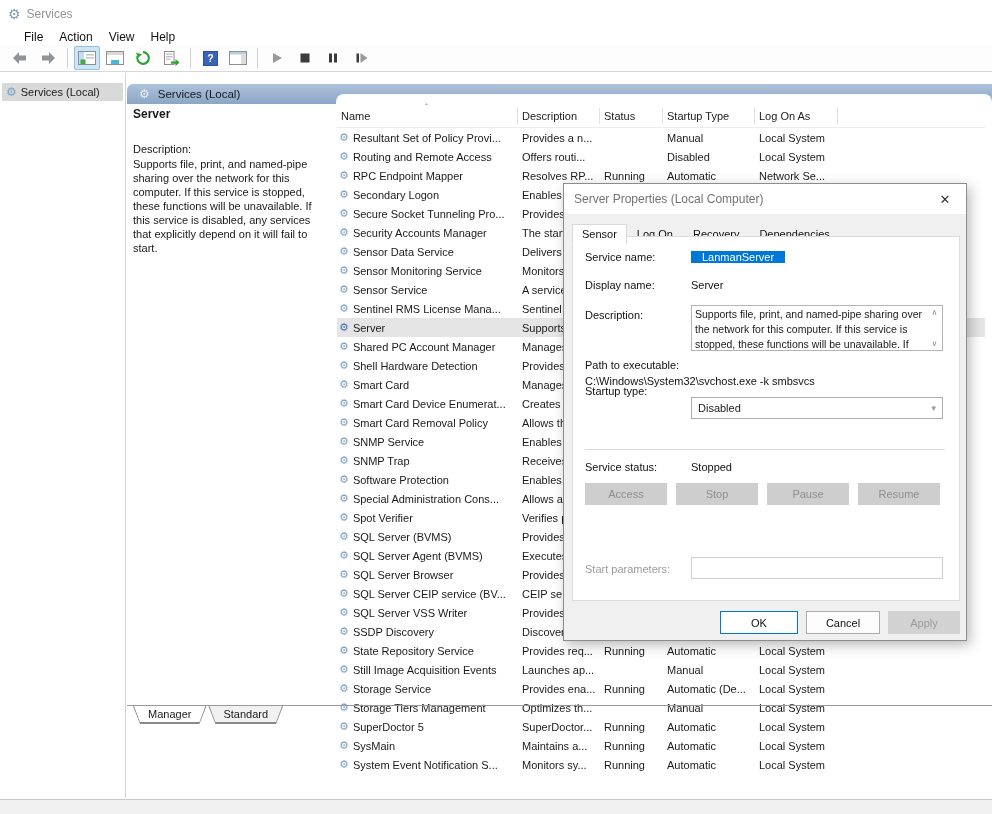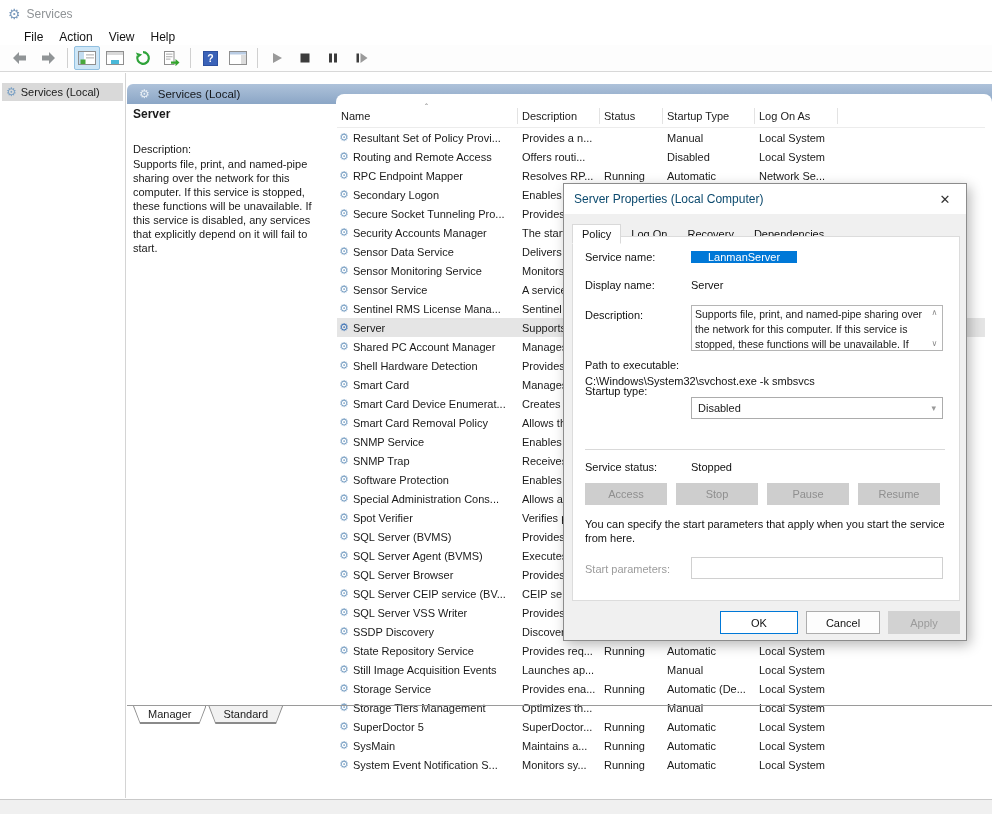--- a/index.html
+++ b/index.html
@@ -54,29 +54,29 @@
   .viewtabs{position:absolute;left:127px;top:705px;width:865px;height:20px;border-top:1px solid #9a9a9a;display:flex;padding-left:6px;}
   .vtab{position:relative;height:17px;margin-right:2px;clip-path:polygon(0 0,100% 0,calc(100% - 7px) 100%,7px 100%);background:#8a8a8a;padding:0 1px 1px 1px;}
   .vtab .in{height:16px;line-height:16px;padding:0 14px;clip-path:polygon(0 0,100% 0,calc(100% - 6px) 100%,6px 100%);background:#fff;font-size:11px;}
   .vtab.inactive .in{background:#f1f1f1;text-align:right;}
 
   .statusbar{position:absolute;left:0;top:799px;width:992px;height:15px;background:#f0f0f0;border-top:1px solid #c9c9c9;box-sizing:border-box;}
 
   
   .dialog{position:absolute;left:563px;top:183px;width:404px;height:458px;background:#f0f0f0;border:1px solid #8c8c8c;box-sizing:border-box;box-shadow:3px 4px 12px rgba(0,0,0,.28);z-index:10;}
   .dlg-titlebar{height:30px;background:#fff;display:flex;align-items:center;justify-content:space-between;padding:0 12px 0 10px;}
-  .dlg-title{font-size:12px;color:#0c4a6e;}
+  .dlg-title{font-size:12px;color:#737373;}
   .dlg-close{font-size:13px;color:#333;width:18px;text-align:center;}
   .dlg-tabs{display:flex;padding:4px 8px 0 8px;position:relative;top:6px;}
   .dtab{padding:3px 9px;font-size:11px;border:1px solid transparent;color:#111;}
   .dtab.active{background:#fff;border-color:#d9d9d9;border-bottom-color:#fff;position:relative;z-index:2;}
   .dlg-page{position:absolute;left:8px;top:52px;width:388px;height:365px;background:#fff;border:1px solid #dcdcdc;box-sizing:border-box;}
   .fld-label{position:absolute;left:12px;color:#111;}
   .fld-value{position:absolute;left:118px;color:#111;}
-  .sel-blue{background:#0078d7;color:#fff;padding:0 17px;}
+  .sel-blue{background:#0078d7;color:#fff;padding:0 11px;}
   .desc-box{position:absolute;left:118px;top:68px;width:252px;height:46px;border:1px solid #b5b5b5;box-sizing:border-box;overflow:hidden;}
   .desc-box .txt{padding:1px 16px 0 3px;line-height:15px;font-size:10.5px;}
   .desc-box .sc{position:absolute;right:1px;top:0;width:13px;height:100%;display:flex;flex-direction:column;justify-content:space-between;align-items:center;color:#8a8a8a;font-size:8px;padding:2px 0;box-sizing:border-box;}
   .combo{position:absolute;left:118px;top:160px;width:252px;height:22px;border:1px solid #acacac;box-sizing:border-box;background:#fff;display:flex;align-items:center;justify-content:space-between;padding:0 6px;}
   .combo .arrow{color:#9a9a9a;font-size:9px;}
   .hsep{position:absolute;left:12px;top:212px;width:360px;border-top:1px solid #d9d9d9;}
   .svc-btnrow{position:absolute;left:12px;top:246px;width:360px;display:flex;gap:9px;}
   .svc-btn{width:82px;height:22px;background:#cecece;color:#8f8f8f;display:flex;align-items:center;justify-content:center;font-size:11px;box-sizing:border-box;}
   .hint{position:absolute;left:12px;top:280px;width:362px;line-height:14px;color:#111;}
   .startparams-label{position:absolute;left:12px;top:326px;color:#9b9b9b;}
@@ -615,21 +615,21 @@
     </div>
 
   <div class="statusbar"></div>
 
   <div class="dialog">
     <div class="dlg-titlebar">
       <span class="dlg-title">Server Properties (Local Computer)</span>
       <span class="dlg-close">✕</span>
     </div>
     <div class="dlg-tabs">
-        <span class="dtab active">Policy</span>
+        <span class="dtab active">Sensor</span>
         <span class="dtab">Log On</span>
         <span class="dtab">Recovery</span>
         <span class="dtab">Dependencies</span>
       </div>
     <div class="dlg-page">
       <span class="fld-label" style="top:14px">Service name:</span>
       <span class="fld-value" style="top:14px"><span class="sel-blue">LanmanServer</span></span>
 
       <span class="fld-label" style="top:42px">Display name:</span>
       <span class="fld-value" style="top:42px">Server</span>
@@ -657,21 +657,20 @@
       <span class="fld-label" style="top:224px">Service status:</span>
       <span class="fld-value" style="top:224px;font-weight:normal">Stopped</span>
 
       <div class="svc-btnrow">
           <div class="svc-btn">Access</div>
           <div class="svc-btn">Stop</div>
           <div class="svc-btn">Pause</div>
           <div class="svc-btn">Resume</div>
         </div>
 
-      <div class="hint">You can specify the start parameters that apply when you start the service from here.</div>
 
       <span class="startparams-label">Start parameters:</span>
       <input class="startparams-input" value="" style="">
     </div>
     <div class="dlg-footer">
       <div class="fbtn ok">OK</div>
       <div class="fbtn cancel">Cancel</div>
       <div class="fbtn apply">Apply</div>
     </div>
   </div>

